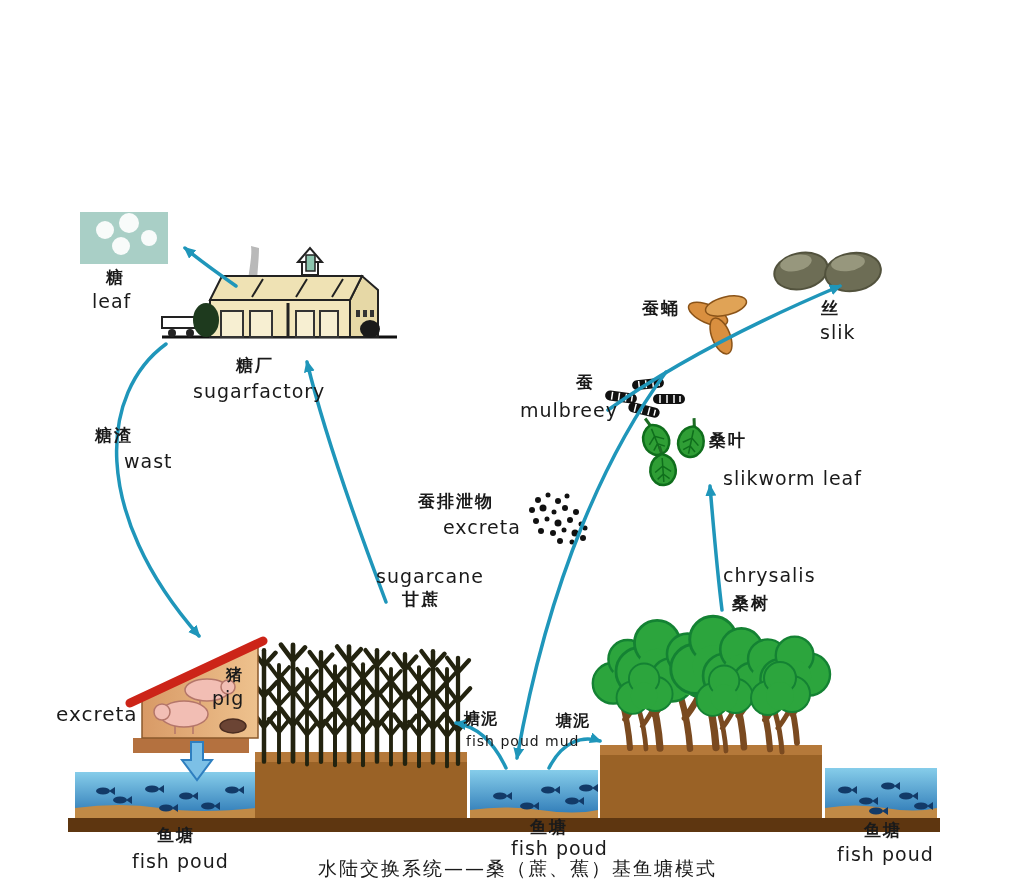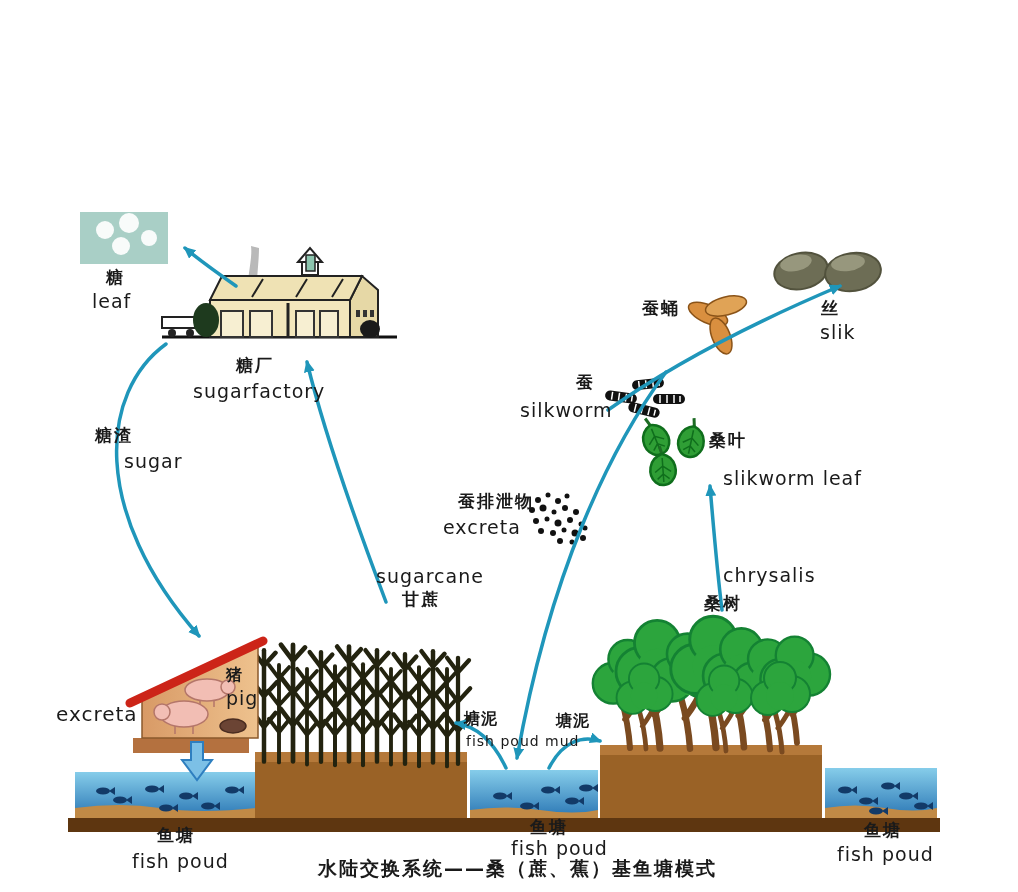--- a/index.html
+++ b/index.html
@@ -5,21 +5,21 @@
   html,body{margin:0;padding:0;background:#ffffff;}
   #stage{
     position:relative;width:1018px;height:892px;background:#ffffff;overflow:hidden;
     font-family:"DejaVu Sans","Liberation Sans",sans-serif;color:#1a1a1a;
   }
   #scene{position:absolute;left:0;top:0;}
   .lbl{position:absolute;white-space:nowrap;line-height:1.1;}
   .en{font-size:19px;letter-spacing:1px;}
   .zh{font-size:17px;font-weight:700;letter-spacing:2px;}
   .zh-sm{font-size:16px;font-weight:700;letter-spacing:1px;}
-  .caption{font-size:19px;font-weight:700;letter-spacing:2px;}
+  .caption{font-size:19px;font-weight:400;letter-spacing:2px;}
 </style>
 </head>
 <body>
 
 <div id="stage">
 
   <svg id="scene" width="1018" height="892" viewBox="0 0 1018 892">
     <defs>
       <marker id="ah" markerUnits="userSpaceOnUse" markerWidth="16" markerHeight="14" refX="10" refY="5.5" orient="auto">
         <path d="M0,0 L12,5.5 L0,11 Z" fill="#1f96ba"></path>
@@ -270,44 +270,44 @@
     </g>
   </svg>
 
   <div class="lbl zh" style="left:106px;top:268px">糖</div>
   <div class="lbl en" style="left:92px;top:291px">leaf</div>
 
   <div class="lbl zh" style="left:236px;top:356px">糖厂</div>
   <div class="lbl en" style="left:193px;top:381px">sugarfactory</div>
 
   <div class="lbl zh" style="left:95px;top:426px">糖渣</div>
-  <div class="lbl en" style="left:124px;top:451px">sugar</div>
+  <div class="lbl en" style="left:124px;top:451px">wast</div>
 
   <div class="lbl zh" style="left:642px;top:299px">蚕蛹</div>
 
   <div class="lbl zh" style="left:821px;top:299px">丝</div>
   <div class="lbl en" style="left:820px;top:322px">slik</div>
 
   <div class="lbl zh" style="left:576px;top:373px">蚕</div>
-  <div class="lbl en" style="left:520px;top:400px">silkworm</div>
+  <div class="lbl en" style="left:520px;top:400px">mulbreey</div>
 
   <div class="lbl zh" style="left:709px;top:431px">桑叶</div>
   <div class="lbl en" style="left:723px;top:468px">slikworm leaf</div>
 
-  <div class="lbl zh" style="left:458px;top:492px">蚕排泄物</div>
+  <div class="lbl zh" style="left:418px;top:492px">蚕排泄物</div>
   <div class="lbl en" style="left:443px;top:517px">excreta</div>
 
   <div class="lbl en" style="left:376px;top:566px">sugarcane</div>
   <div class="lbl zh" style="left:402px;top:590px">甘蔗</div>
 
   <div class="lbl en" style="left:723px;top:565px">chrysalis</div>
-  <div class="lbl zh" style="left:704px;top:594px">桑树</div>
+  <div class="lbl zh" style="left:732px;top:594px">桑树</div>
 
   <div class="lbl zh-sm" style="left:226px;top:666px">猪</div>
-  <div class="lbl en" style="left:226px;top:688px">pig</div>
+  <div class="lbl en" style="left:212px;top:688px">pig</div>
 
   <div class="lbl en" style="left:56px;top:703px;font-size:20px">excreta</div>
 
   <div class="lbl zh-sm" style="left:464px;top:710px">塘泥</div>
   <div class="lbl zh-sm" style="left:556px;top:712px">塘泥</div>
   <div class="lbl en" style="left:466px;top:734px;font-size:14px">fish poud mud</div>
 
   <div class="lbl zh" style="left:157px;top:826px">鱼塘</div>
   <div class="lbl en" style="left:132px;top:851px">fish poud</div>
 

